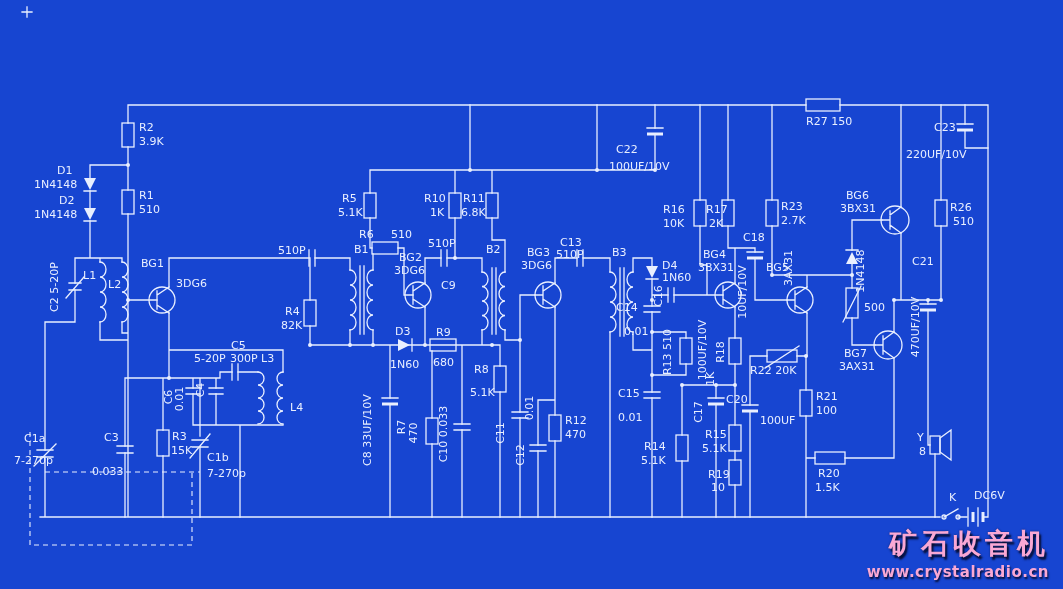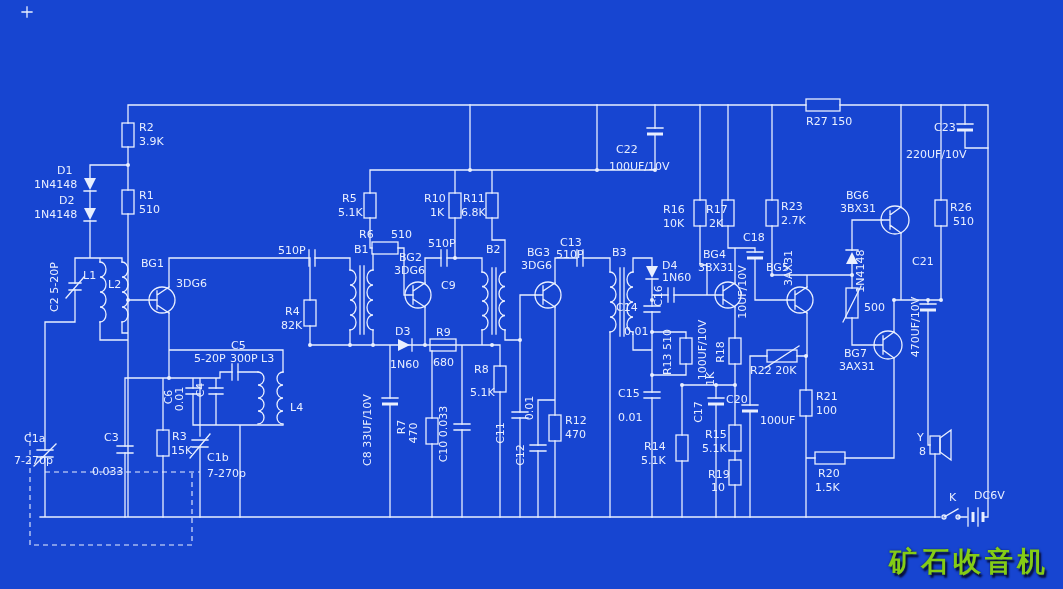--- a/index.html
+++ b/index.html
@@ -14,21 +14,21 @@
     fill:var(--line);
     font-size:11px;
     font-family:"DejaVu Sans","Liberation Sans",sans-serif;
   }
   .w{stroke:var(--line);stroke-width:1.3;fill:none;stroke-linecap:square;}
   .thick{stroke:var(--line);stroke-width:3;fill:none;}
   .dash{stroke:var(--line);stroke-width:1.1;fill:none;stroke-dasharray:5 4;}
   .shape{fill:var(--line);stroke:none;}
   .dot{stroke:var(--line);stroke-width:4;stroke-linecap:round;fill:none;}
   .watermark{
-    position:absolute;right:14px;bottom:8px;text-align:right;color:#84cc16;
+    position:absolute;right:14px;bottom:8px;text-align:right;color:#f9a8d4;
   }
   .watermark .title{
     font-size:28px;font-weight:bold;letter-spacing:4px;
     text-shadow:2px 3px 2px rgba(5,10,40,0.92), 0 0 2px rgba(5,10,40,0.6);
   }
   .watermark .url{
     font-size:15px;font-weight:bold;letter-spacing:0.5px;
     text-shadow:1px 2px 2px rgba(5,10,40,0.92);
   }
 </style>
@@ -296,13 +296,14 @@
       <text x="919" y="327" transform="rotate(-90 919 327)" text-anchor="middle">470UF/10V</text>
       <text x="917" y="441">Y</text>
       <text x="919" y="455">8</text>
       <text x="949" y="501">K</text>
       <text x="974" y="499">DC6V</text>
     </g>
 </svg>
 
 <div class="watermark">
   <div class="title">矿石收音机</div>
+  <div class="url">www.crystalradio.cn</div>
 </div>
 
 </body></html>

